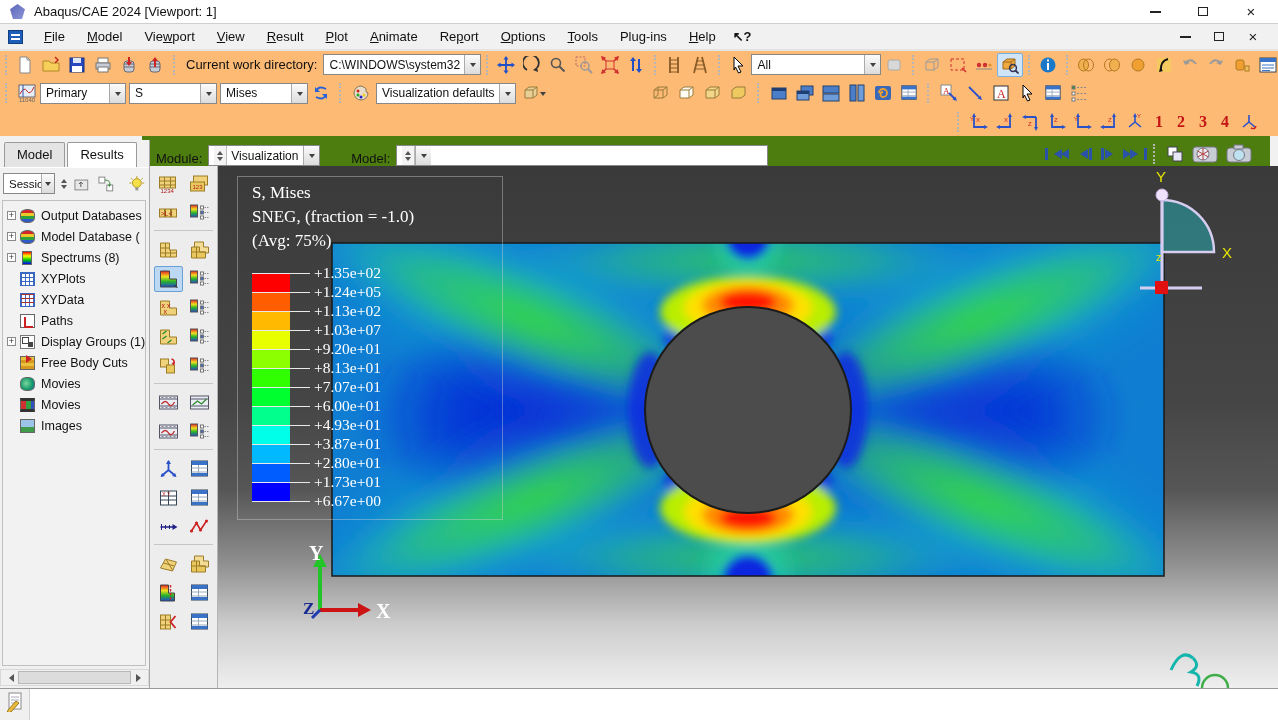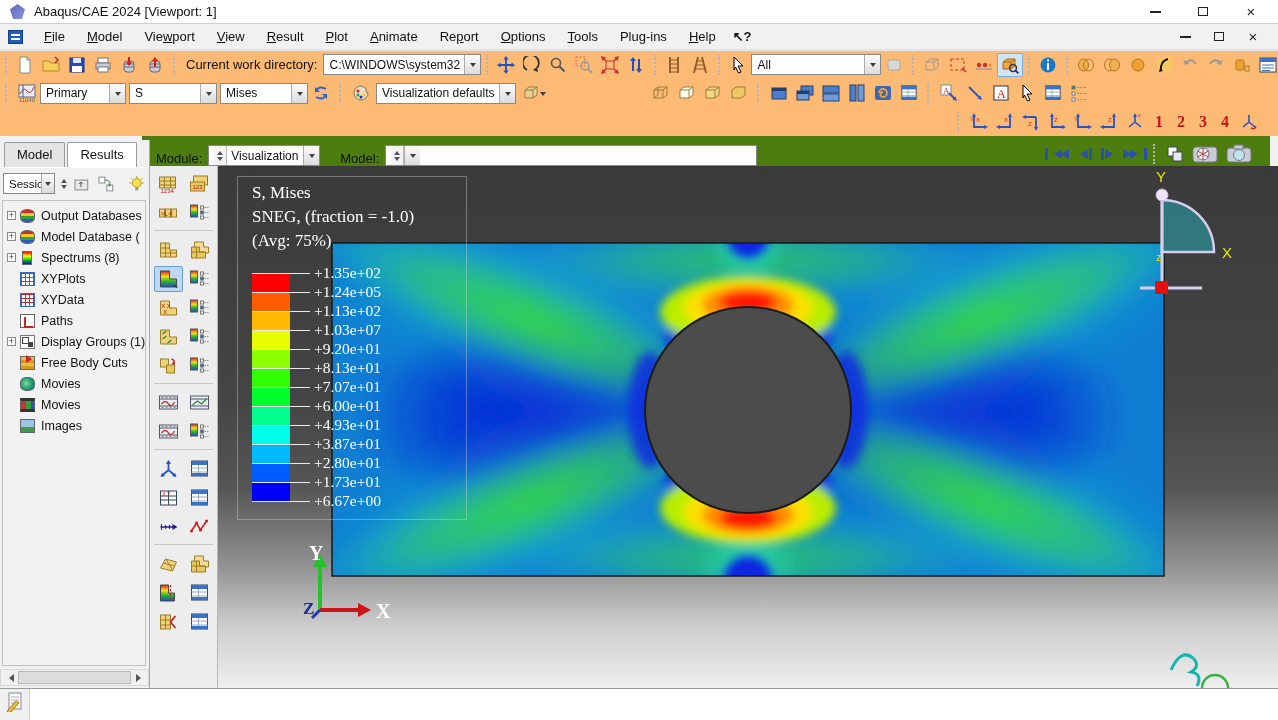--- a/index.html
+++ b/index.html
@@ -84,21 +84,21 @@
   #toolbox{left:150px;top:166px;width:68px;bottom:32px;background:#ededed;border-right:1px solid #b5b5b5;position:absolute;padding-top:5px}
   .tbx-row{display:flex;justify-content:center;gap:2px;margin-bottom:3px}
   .tbx-btn{width:29px;height:26px;display:flex;align-items:center;justify-content:center;border:1px solid transparent;border-radius:2px}
   .tbx-btn.sel{background:#bcd8f2;border-color:#6aa0d8}
   .tbx-sep{height:1px;background:#c6c6c6;margin:4px 4px 6px}
   .ti20{width:21px;height:20px}
   
   #viewport{left:218px;top:166px;right:0;bottom:32px;position:absolute;overflow:hidden;background:linear-gradient(180deg,#3a3a3a 0%,#454545 45%,#565656 62%,#8f8f8f 76%,#cdcdcd 88%,#efefef 100%)}
   #contour{position:absolute;left:0;top:0;width:100%;height:100%}
   
-  #legend{position:absolute;left:19px;top:10px;width:230px;height:344px;border:1px solid rgba(215,215,215,.4);color:#fff;font-family:"Liberation Serif",serif}
+  #legend{position:absolute;left:19px;top:10px;width:266px;height:344px;border:1px solid rgba(215,215,215,.4);color:#fff;font-family:"Liberation Serif",serif}
   .leg-t{position:absolute;left:14px;font-size:17px;white-space:nowrap}
   .leg-band{position:absolute;left:14px;width:38px;height:19px}
   .leg-tick{position:absolute;left:14px;width:58px;height:1px;background:#e9e9e9}
   .leg-val{position:absolute;left:76px;font-size:15.5px;white-space:nowrap}
   
   #wmark{position:absolute;left:795px;top:484px;font-size:34px;font-weight:bold;color:#fff;letter-spacing:2px;white-space:nowrap;z-index:6;font-family:"DejaVu Sans",sans-serif;text-shadow:2px 2px 2px #2e2e2e,-2px -2px 2px #2e2e2e,2px -2px 2px #2e2e2e,-2px 2px 2px #2e2e2e}
   #wlogo{position:absolute;left:945px;top:478px;z-index:5}
   
   #msg{left:0;bottom:0;width:1278px;height:32px;background:#fff;border-top:1px solid #9a9a9a;position:absolute;display:flex}
   #msg-strip{width:30px;background:#f0f0f0;border-right:1px solid #cfcfcf;display:flex;justify-content:center;padding-top:3px}
@@ -709,21 +709,21 @@
   <div class="combo" style="width:112px">
     <div class="spin">
         <div class="tri-u"></div>
         <div class="tri-d"></div>
       </div>
     <span class="val" style="padding-left:4px">Visualization</span>
     <div class="dd">
         <div class="car"></div>
       </div>
   </div>
-  <span class="lbl" style="margin-left:20px">Model:</span>
+  <span class="lbl" style="margin-left:31px">Model:</span>
   <div class="combo" style="width:372px">
     <div class="spin">
         <div class="tri-u"></div>
         <div class="tri-d"></div>
       </div>
     <div class="dd">
         <div class="car"></div>
       </div>
   </div>
   <div style="margin-left:auto;display:flex;align-items:center">

